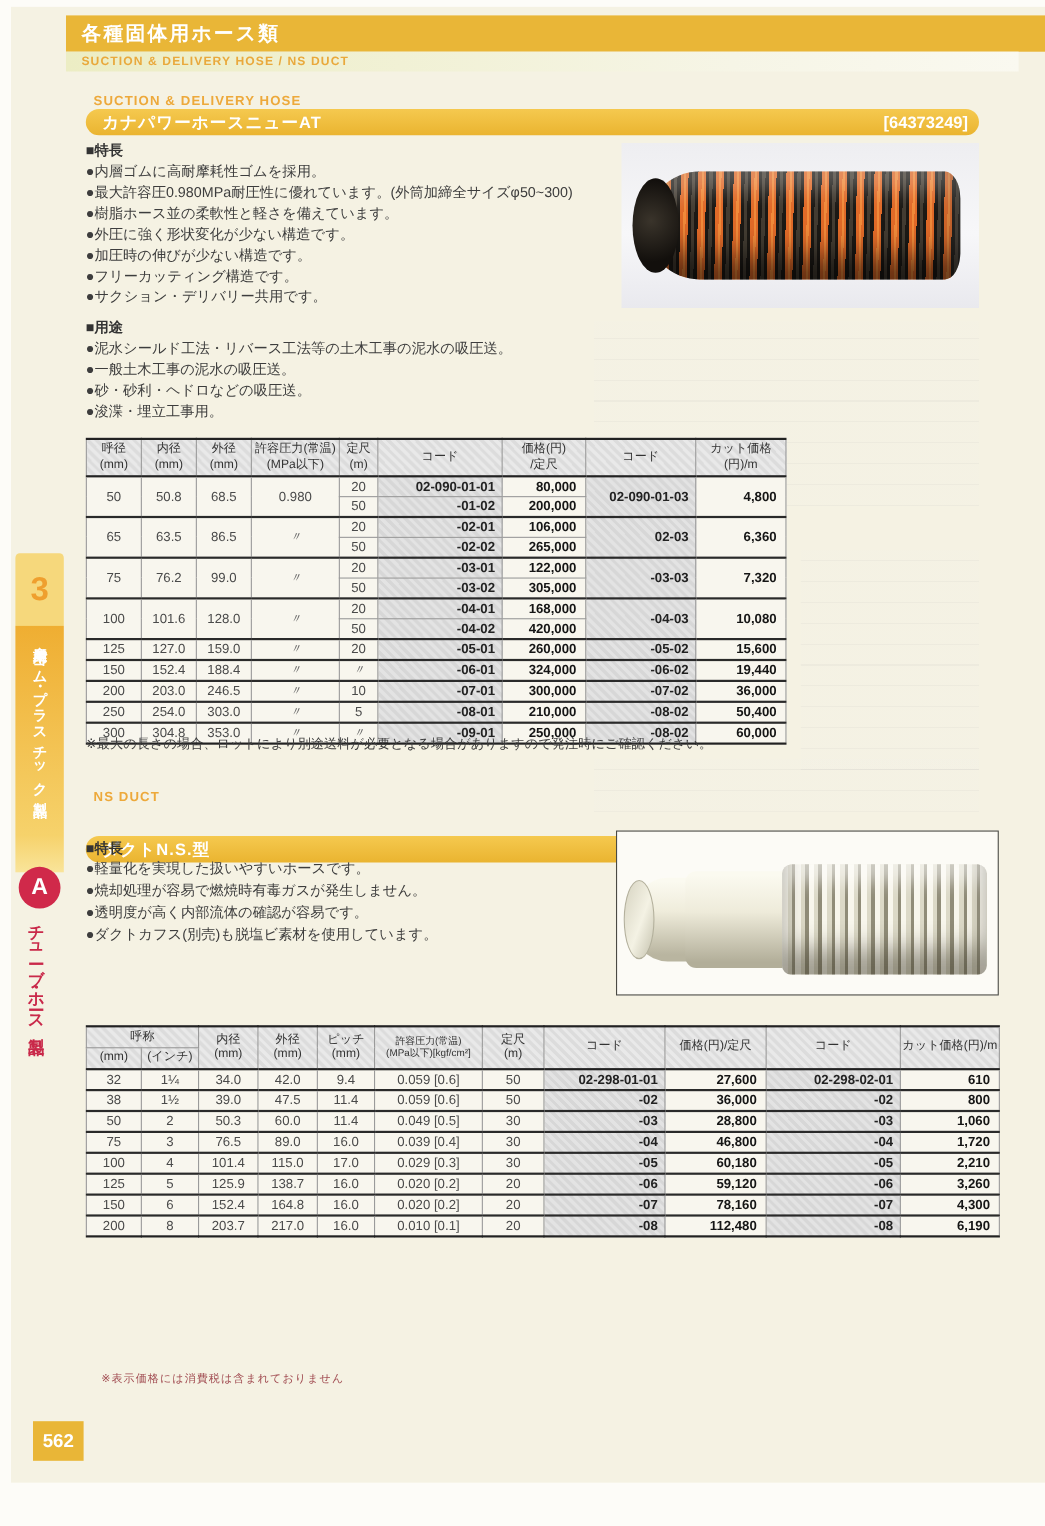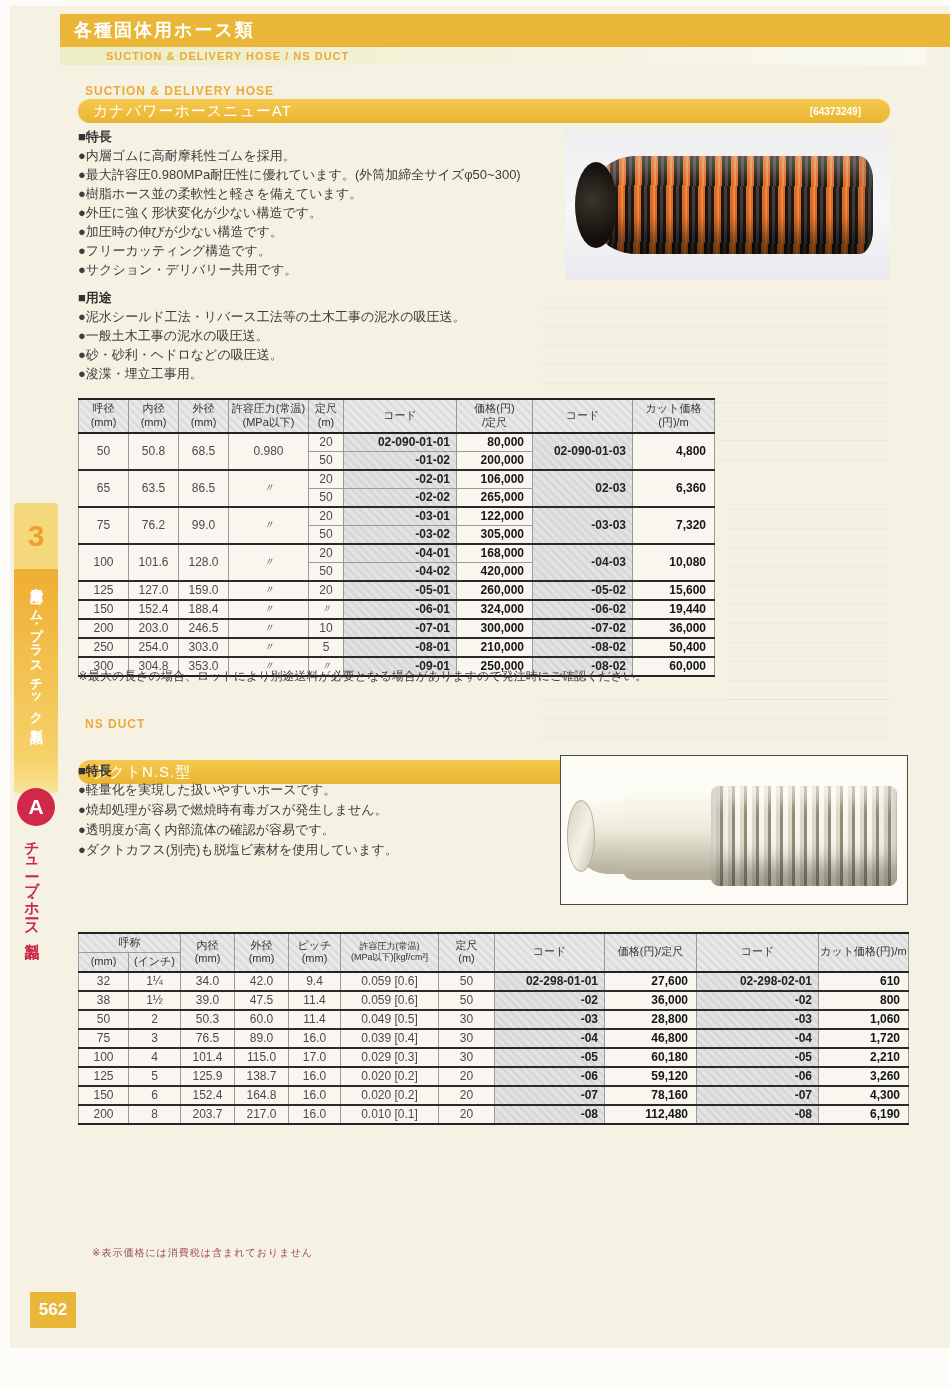--- a/index.html
+++ b/index.html
@@ -4,28 +4,28 @@
 <style>
   html,body{margin:0;padding:0;background:#ffffff;}
   *{box-sizing:border-box;}
   body{font-family:"Liberation Sans","DejaVu Sans",sans-serif;}
   #page{position:relative;width:950px;height:1387px;background:#fdfcf7;overflow:hidden;margin:0 auto;}
   #paper{position:absolute;left:10px;top:6px;width:940px;height:1342px;background:#f5f2e3;}
 
   
   .band-gold{position:absolute;left:60px;top:14px;width:890px;height:33px;background:#e9b637;}
   .band-gold .t{color:#fff;font-weight:bold;font-size:18px;letter-spacing:2px;line-height:33px;padding-left:14px;}
-  .band-pale{position:absolute;left:60px;top:47px;width:866px;height:18px;background:linear-gradient(90deg,#ecedc4,#f6f5e6 70%,#faf9f0);padding-left:32px;}
+  .band-pale{position:absolute;left:60px;top:47px;width:866px;height:18px;background:linear-gradient(90deg,#ecedc4,#f6f5e6 70%,#faf9f0);}
   .band-pale .t{color:#e9a93c;font-weight:bold;font-size:11px;letter-spacing:1px;line-height:18px;padding-left:14px;}
 
   .sec-label{position:absolute;color:#eda93b;font-weight:bold;font-size:12px;letter-spacing:1px;}
   .sec-bar{position:absolute;left:78px;width:812px;height:24px;border-radius:12px;
            background:linear-gradient(180deg,#f5c94f,#eab430);display:flex;align-items:center;justify-content:space-between;}
-  .sec-bar .title{color:#fff;font-weight:normal;font-size:15px;letter-spacing:1px;padding-left:15px;}
-  .sec-bar .code{color:#fff;font-weight:bold;font-size:10px;padding-right:29px;}
+  .sec-bar .title{color:#fff;font-weight:bold;font-size:15px;letter-spacing:1px;padding-left:15px;}
+  .sec-bar .code{color:#fff;font-weight:bold;font-size:15px;padding-right:10px;}
 
   .blk-head{position:absolute;font-size:13px;font-weight:bold;color:#333;}
   .bullets{position:absolute;font-size:13px;color:#3d3d3d;line-height:19px;}
   .bullets div{white-space:nowrap;}
 
   
   table.cat{border-collapse:collapse;table-layout:fixed;font-size:12px;color:#4a4a4a;position:absolute;background:#f8f6ee;}
   table.cat th,table.cat td{border:1px solid #9a9a9a;padding:1px 3px;text-align:center;line-height:1.25;}
   table.cat thead th{background:repeating-linear-gradient(45deg,#e9e9e9 0 3px,#dcdcdc 3px 6px);
       font-weight:normal;font-size:11px;color:#333;white-space:pre-line;border-bottom:2px solid #222;padding:2px 1px;}

